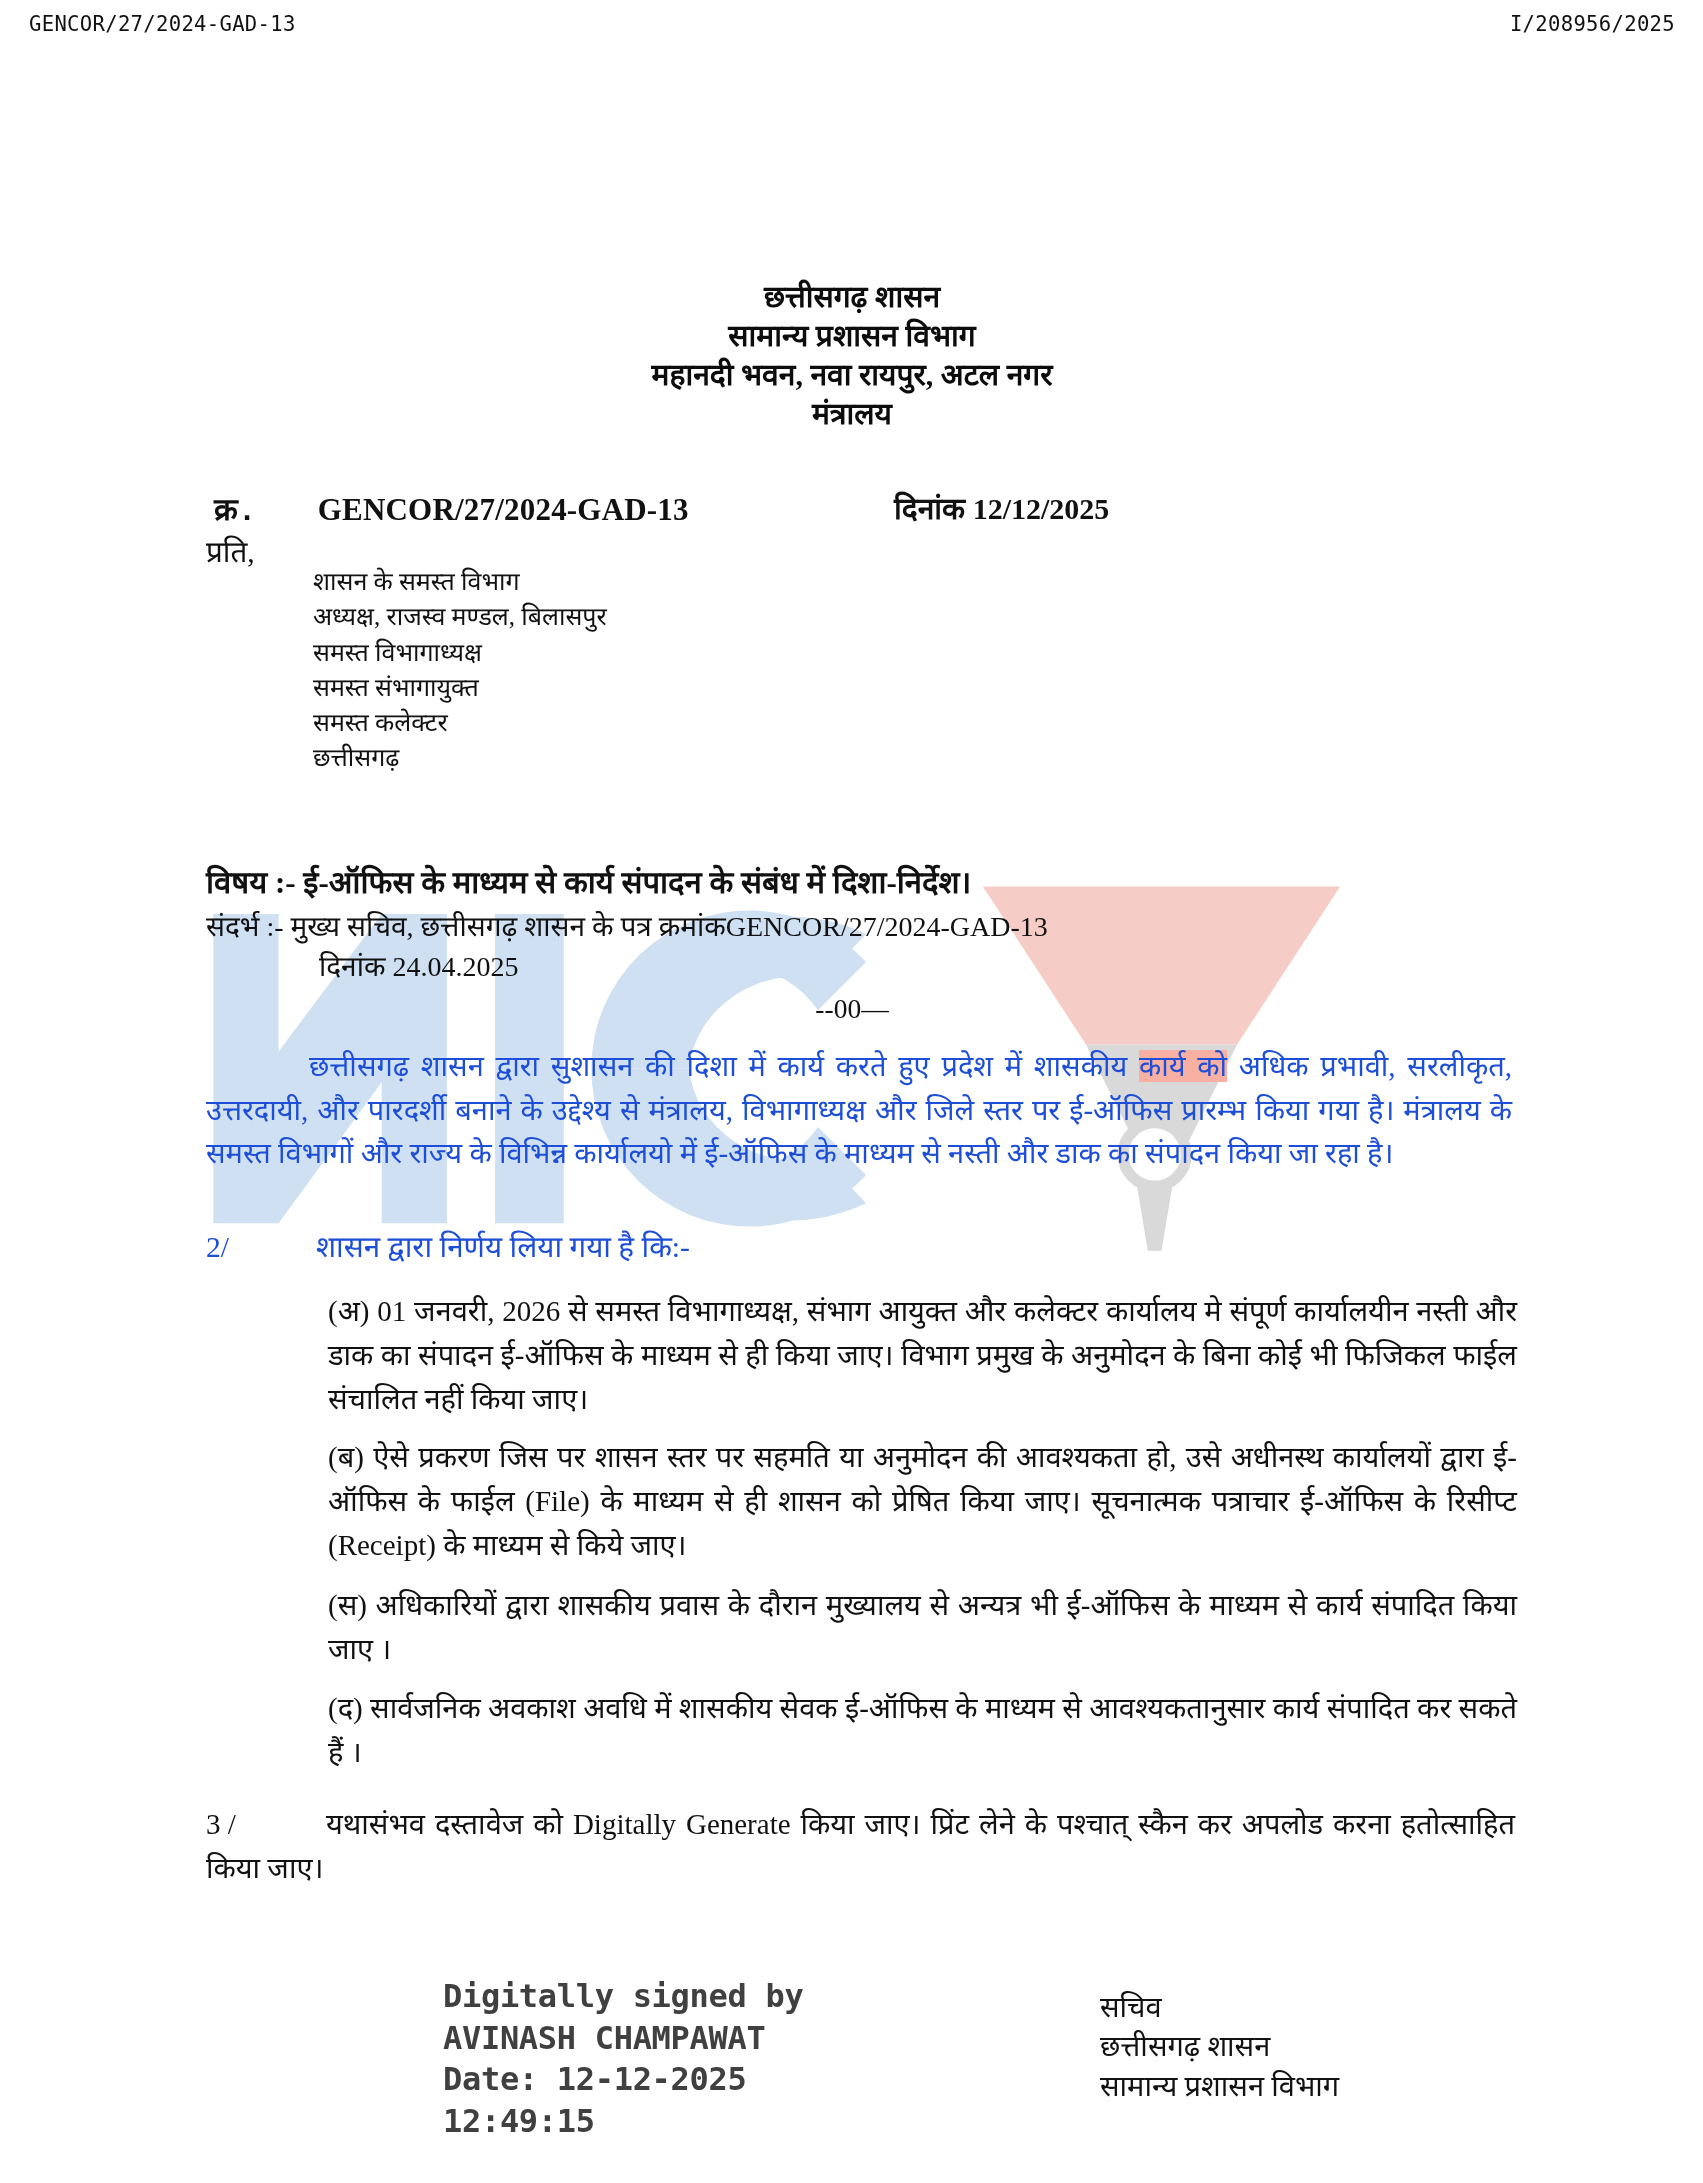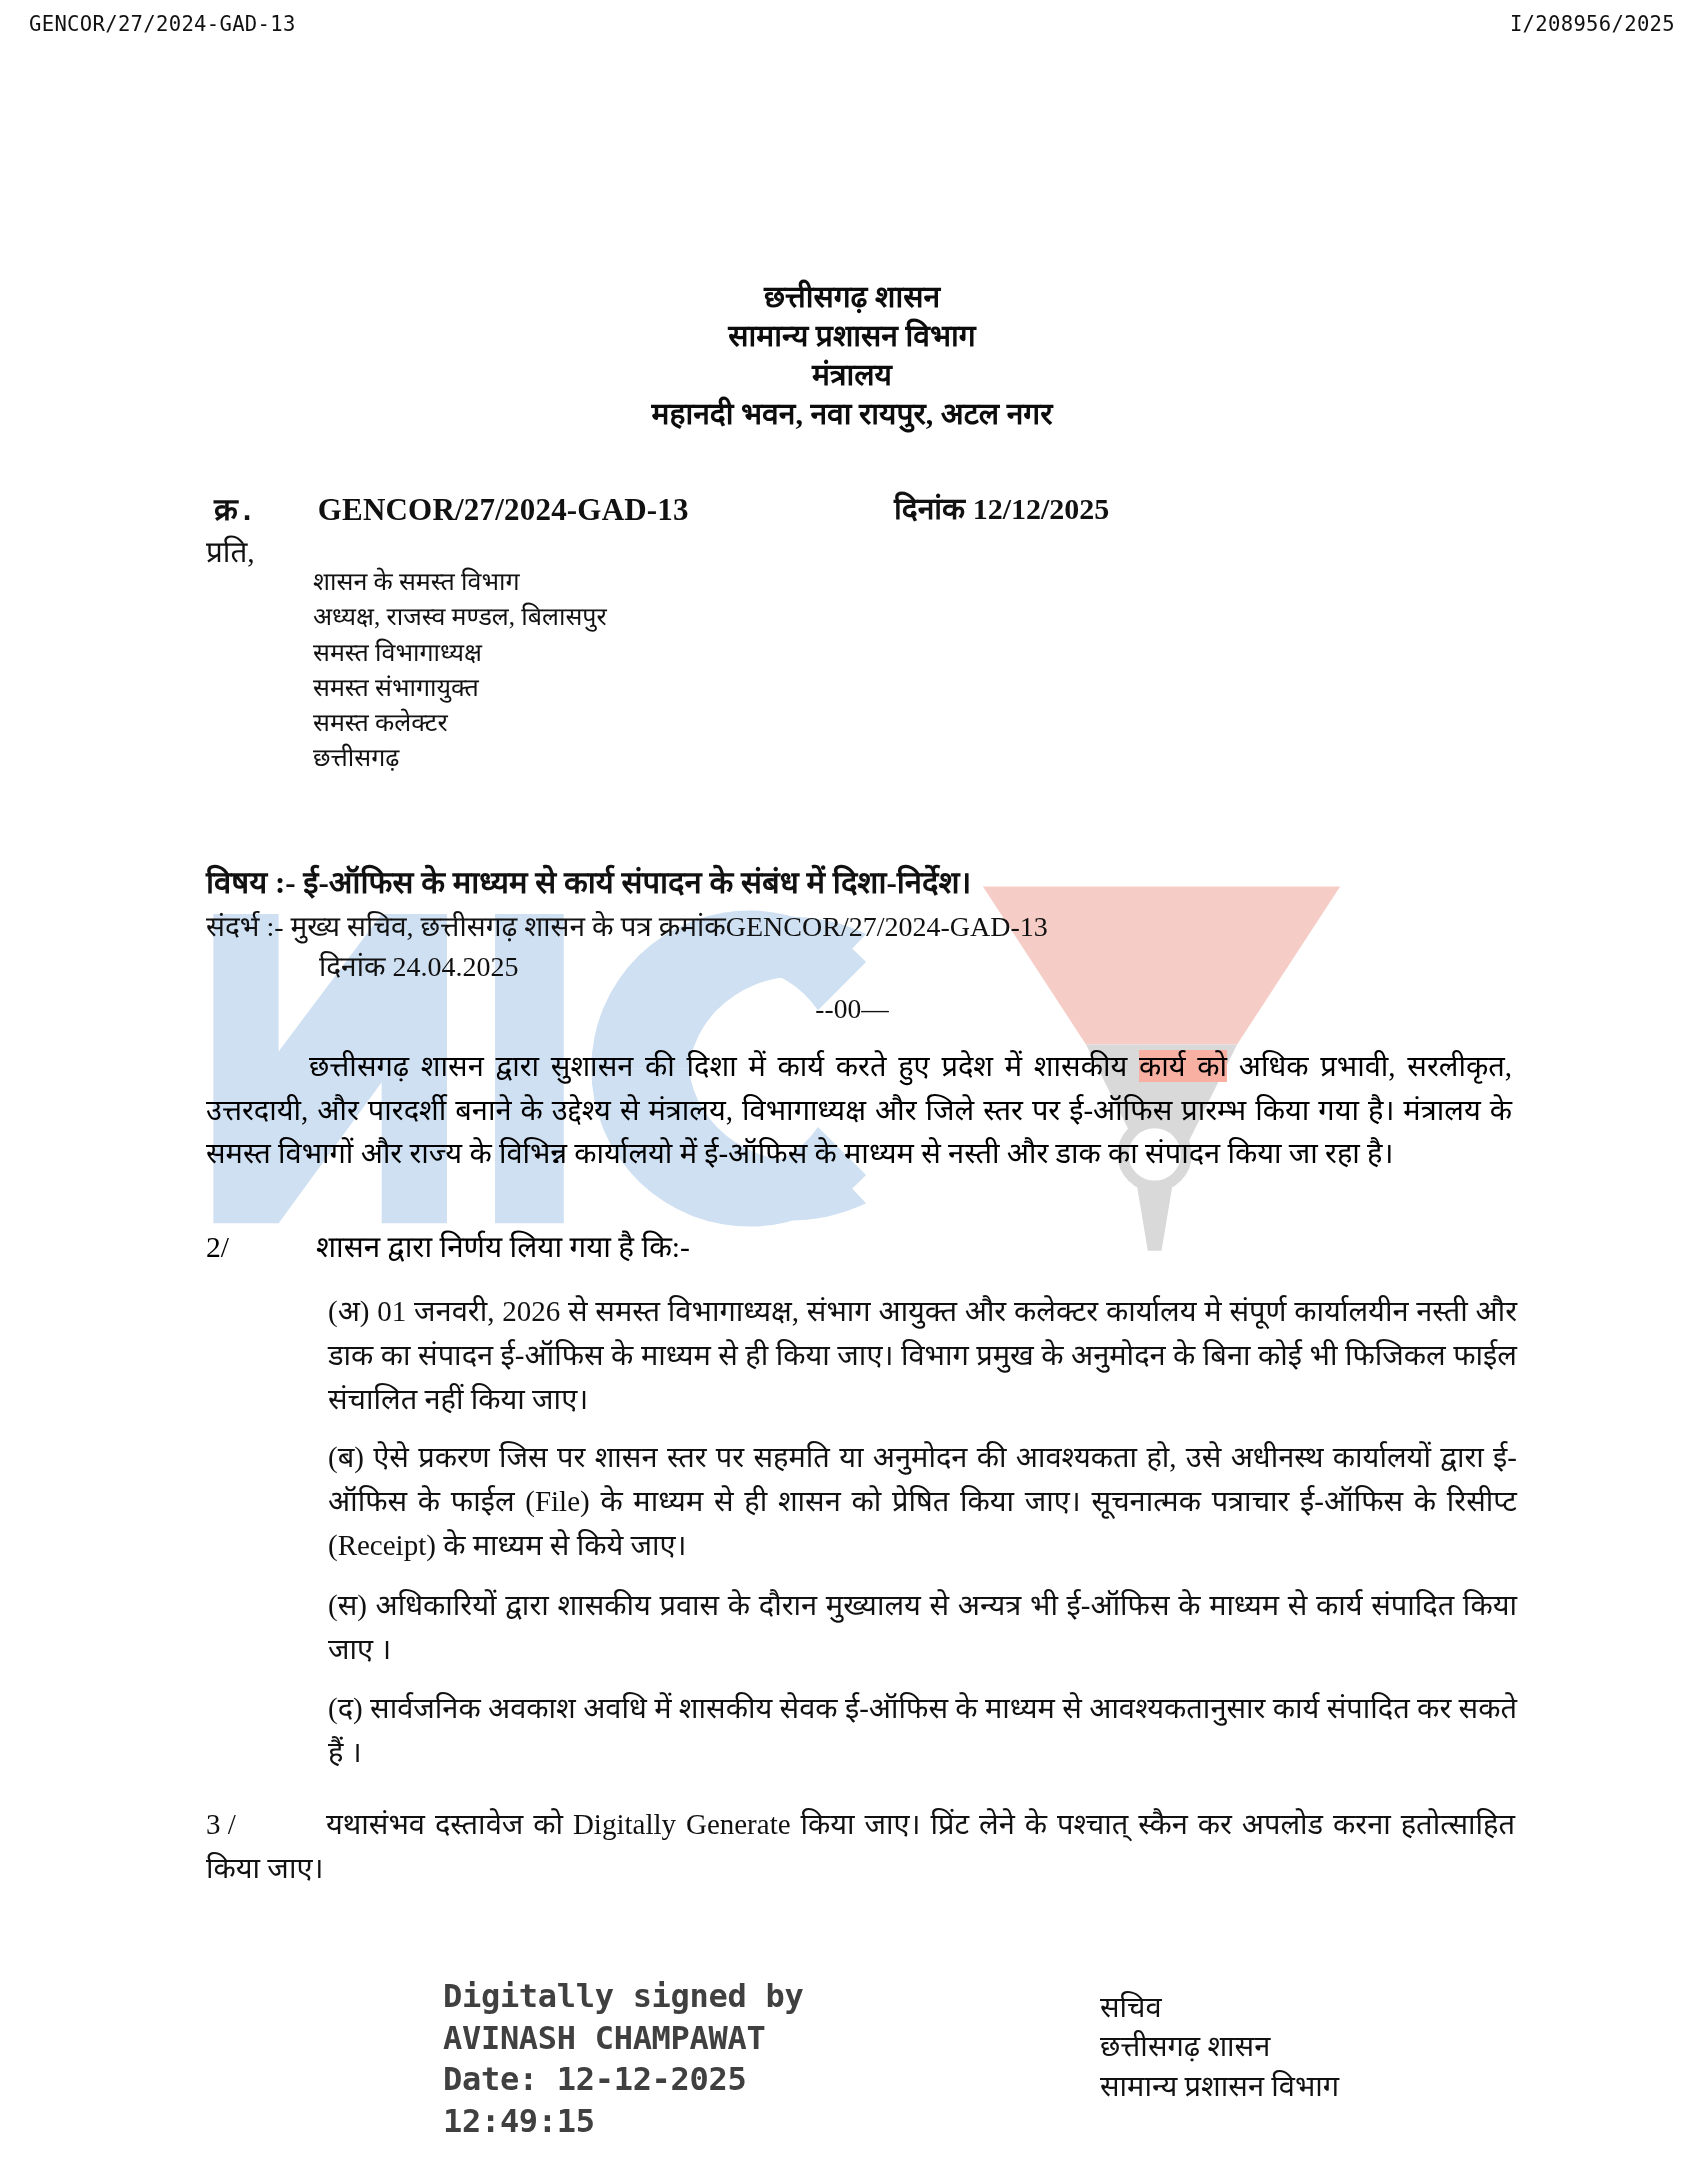--- a/index.html
+++ b/index.html
@@ -141,21 +141,21 @@
     text-align: center;
     font-size: 27.5px;
   }
 
   .para {
     position: absolute;
     font-size: 29px;
     line-height: 1.50;
     text-align: justify;
     text-justify: inter-word;
-    color: #000000;
+    color: #1d4ed8;
   }
 
   #para1 {
     top: 1029px;
     left: 206px;
     width: 1306px;
     text-indent: 103px;
   }
 
   #clause-head {
@@ -252,22 +252,22 @@
       <circle cx="1430" cy="430" r="46" fill="#ffffff" stroke="#d9d9d9" stroke-width="16"></circle>
     </g>
   </svg>
 </div>
 
 <div class="doc">
 
   <div class="center-block">
     <div>छत्तीसगढ़ शासन</div>
     <div>सामान्य प्रशासन विभाग</div>
+    <div>महानदी भवन, नवा रायपुर, अटल नगर</div>
     <div>मंत्रालय</div>
-    <div>महानदी भवन, नवा रायपुर, अटल नगर</div>
   </div>
 
   <div class="ref-row">
     <span class="lbl-kr">क्र.</span>
     <span class="ref-no">GENCOR/27/2024-GAD-13</span>
     <span class="date">दिनांक 12/12/2025</span>
   </div>
 
   <div class="prati">प्रति,</div>
 

